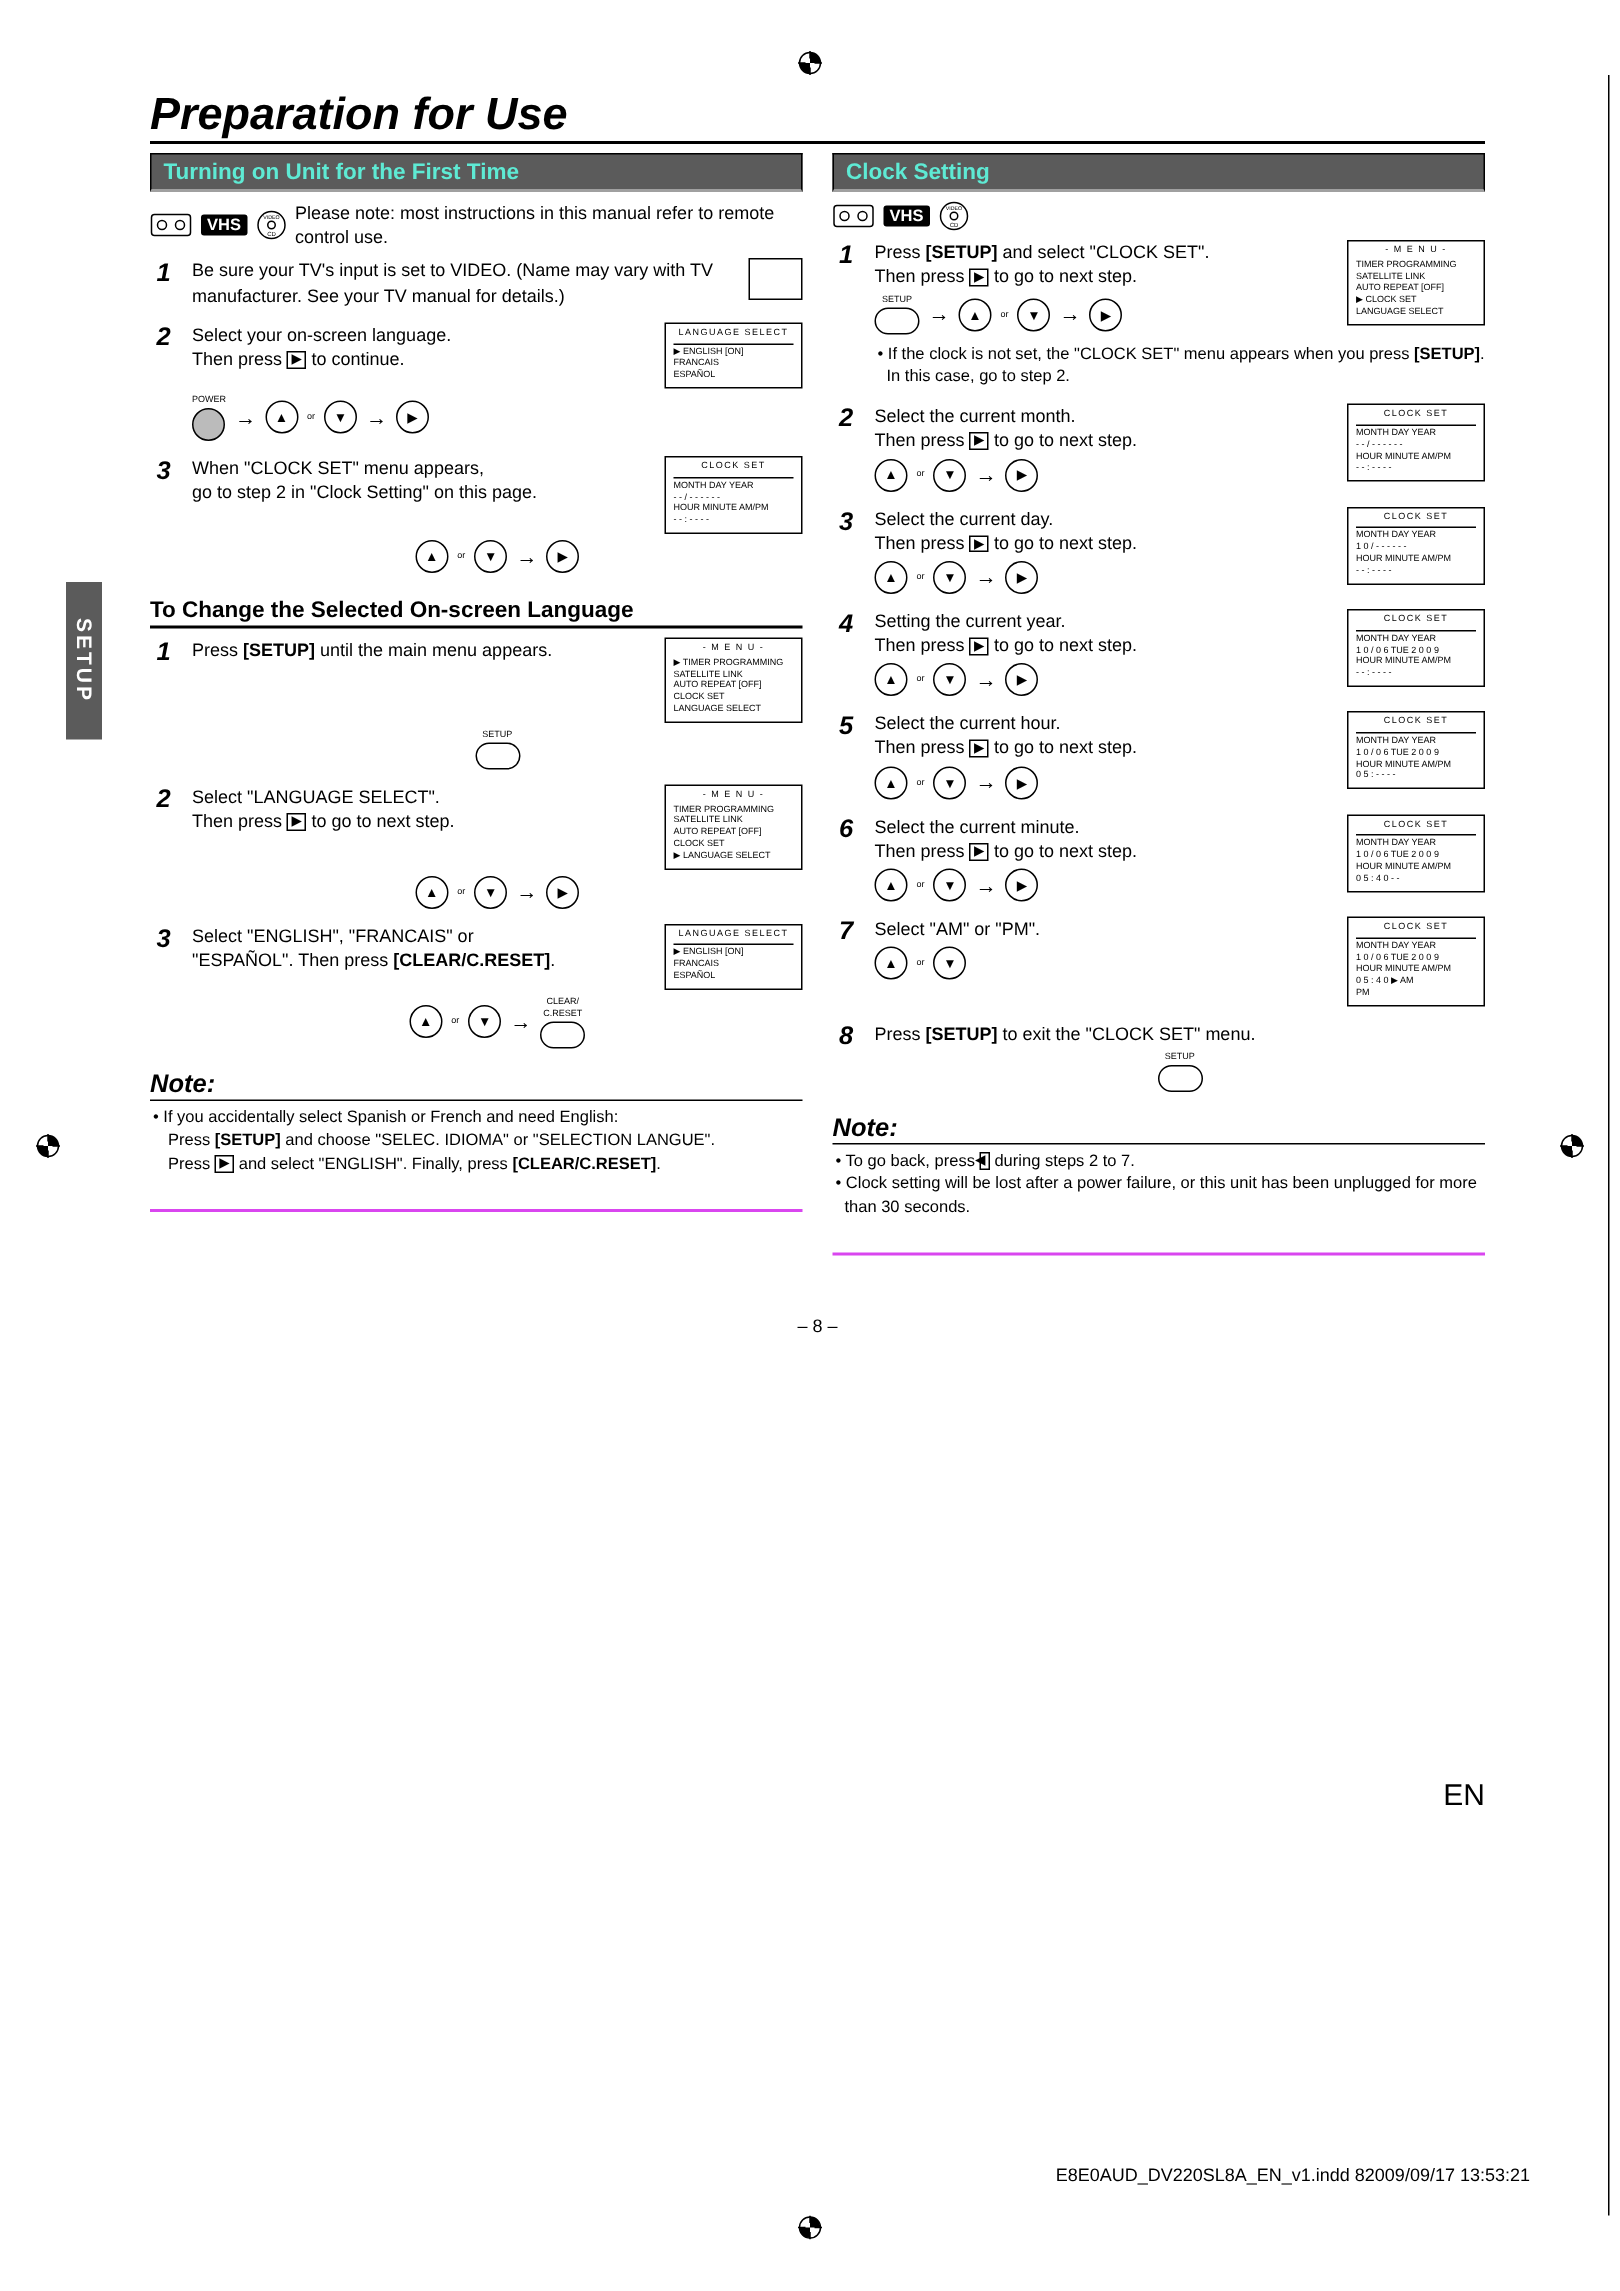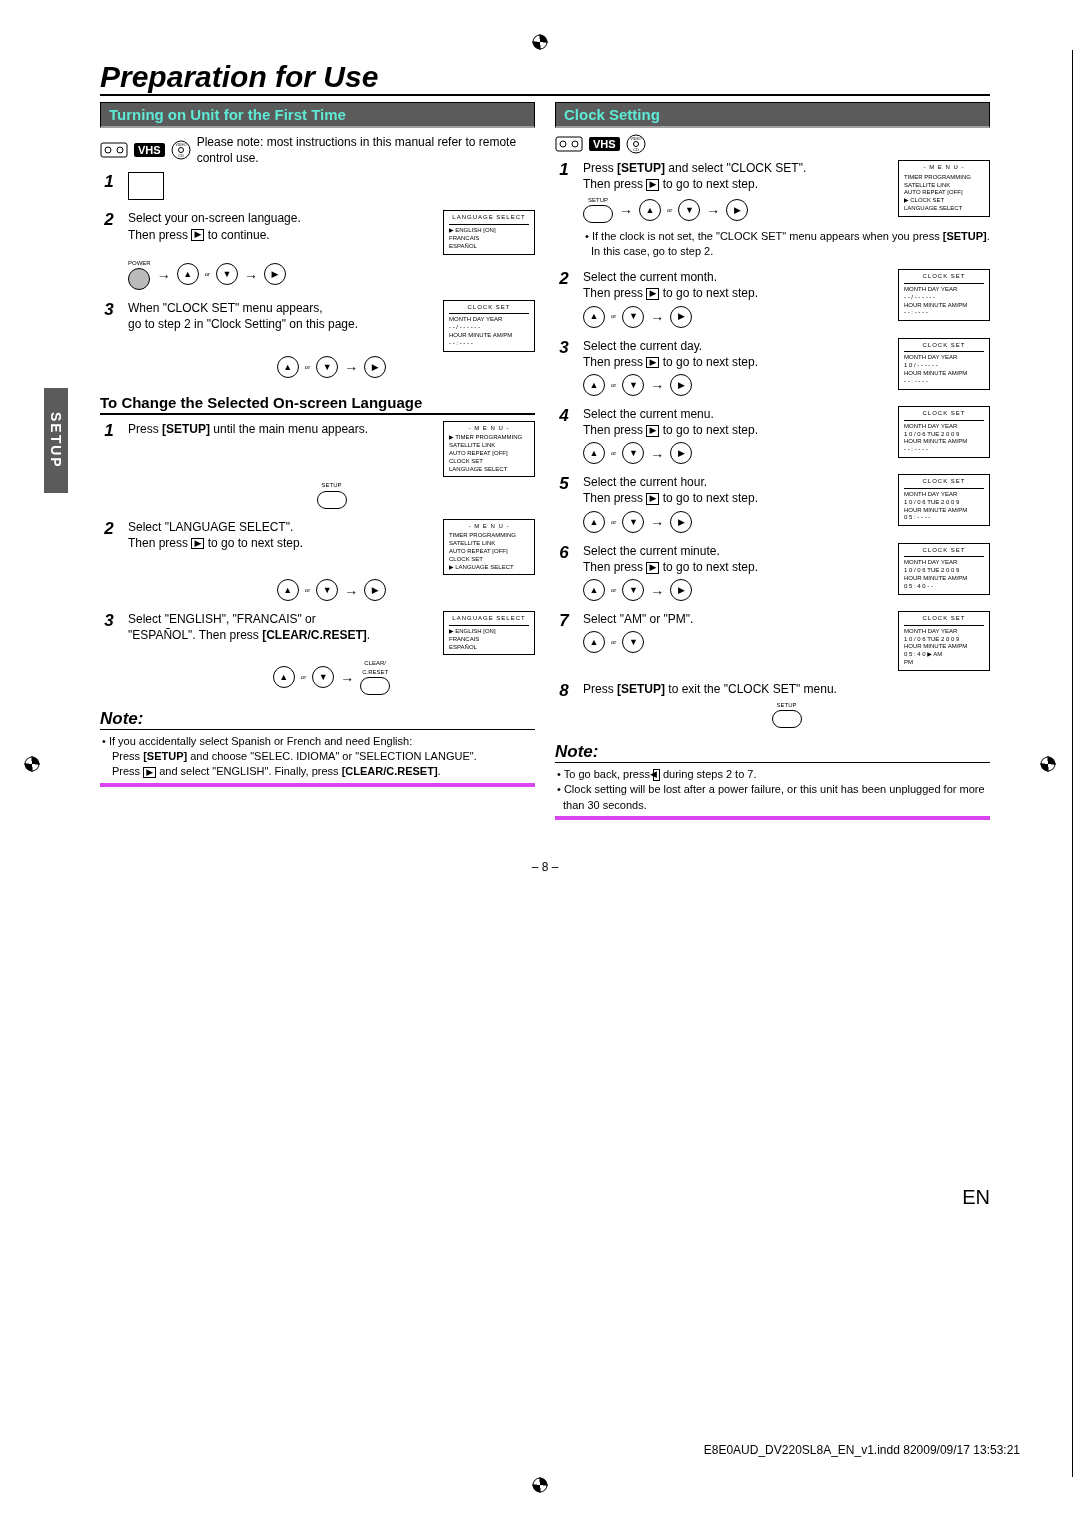--- a/index.html
+++ b/index.html
@@ -26,21 +26,21 @@
   .step-inline { display: flex; gap: 10px; align-items: flex-start; }
   .step-text { flex: 1; }
   .mini-screen { border: 1px solid #000; font-size: 6px; padding: 3px 5px; min-width: 92px; line-height: 1.3; }
   .mini-screen .hdr { text-align: center; letter-spacing: 1px; margin-bottom: 2px; }
   .mini-line { white-space: nowrap; }
   .tv { display: inline-block; width: 36px; height: 28px; border: 1.5px solid #000; vertical-align: top; }
   .remote-row { display: flex; align-items: center; gap: 6px; margin-top: 4px; }
   .arrow { font-size: 14px; font-weight: bold; }
   .subheader { font-size: 15px; font-weight: bold; border-bottom: 2px solid #000; padding-bottom: 2px; margin: 16px 0 6px; }
   .note-hdr { font-size: 17px; font-style: italic; font-weight: bold; border-bottom: 1px solid #000; margin-top: 14px; margin-bottom: 4px; }
-  .note-body { font-size: 11px; line-height: 1.4; padding-bottom: 3px; border-bottom: 4px solid #d946ef; }
+  .note-body { font-size: 11px; line-height: 1.4; padding-bottom: 22px; border-bottom: 2px solid #d946ef; }
   .bullet { padding-left: 8px; text-indent: -6px; }
   .sidetab { position: absolute; left: 44px; top: 388px; background: #5b5b5b; color: #fff; font-weight: bold; font-size: 14px; padding: 24px 4px; letter-spacing: 2px; writing-mode: vertical-rl; }
   .page-num { text-align: center; font-size: 12px; margin-top: 40px; }
   .lang-code { position: absolute; bottom: 318px; right: 90px; font-size: 20px; }
   .footer { position: absolute; bottom: 70px; left: 100px; right: 60px; display: flex; justify-content: flex-end; font-size: 12px; }
   .key { font-weight: bold; margin-top: 20px; }
   .btn-circle { width: 22px; height: 22px; border: 1.2px solid #000; border-radius: 50%; display: inline-flex; align-items: center; justify-content: center; font-size: 9px; }
   .btn-oval { width: 30px; height: 18px; border: 1.2px solid #000; border-radius: 10px; display: inline-flex; align-items: center; justify-content: center; font-size: 8px; }
   .btn-oval-wrap { display: inline-flex; flex-direction: column; align-items: center; gap: 1px; }
   .btn-oval-lbl { font-size: 6px; }
@@ -112,20 +112,21 @@
                 <text x="10" y="6" font-size="3.5" text-anchor="middle">VIDEO</text>
                 <text x="10" y="17" font-size="4" text-anchor="middle">CD</text>
               </svg>
           </span>
           <div class="vhs-text">Please note: most instructions in this manual refer to remote control use.</div>
         </div>
 
         <div class="step">
           <div class="step-num">1</div>
           <div class="step-body step-inline">
+            <div class="step-text">Be sure your TV's input is set to VIDEO. (Name may vary with TV manufacturer. See your TV manual for details.)</div>
             <div class="tv"></div>
           </div>
         </div>
 
         <div class="step">
           <div class="step-num">2</div>
           <div class="step-body">
             <div class="step-inline">
               <div class="step-text">
                 <div>Select your on-screen language.</div>
@@ -373,21 +374,21 @@
               <div class="mini-line">HOUR   MINUTE       AM/PM</div>
               <div class="mini-line">- -  :  - -         - -</div>
             </div>
           </div>
         </div>
 
         <div class="step">
           <div class="step-num">4</div>
           <div class="step-body step-inline">
             <div class="step-text">
-              <div>Select the current menu.</div>
+              <div>Setting the current year.</div>
               <div><span>Then press </span><span class="boxed">▶</span><span> to go to next step.</span></div>
               <div class="remote-row">
                   <span class="btn-circle">▲</span>
                   <span class="tiny">or</span>
                   <span class="btn-circle">▼</span>
                   <span class="arrow">→</span>
                   <span class="btn-circle">▶</span>
                 </div>
             </div>
             <div class="mini-screen">

